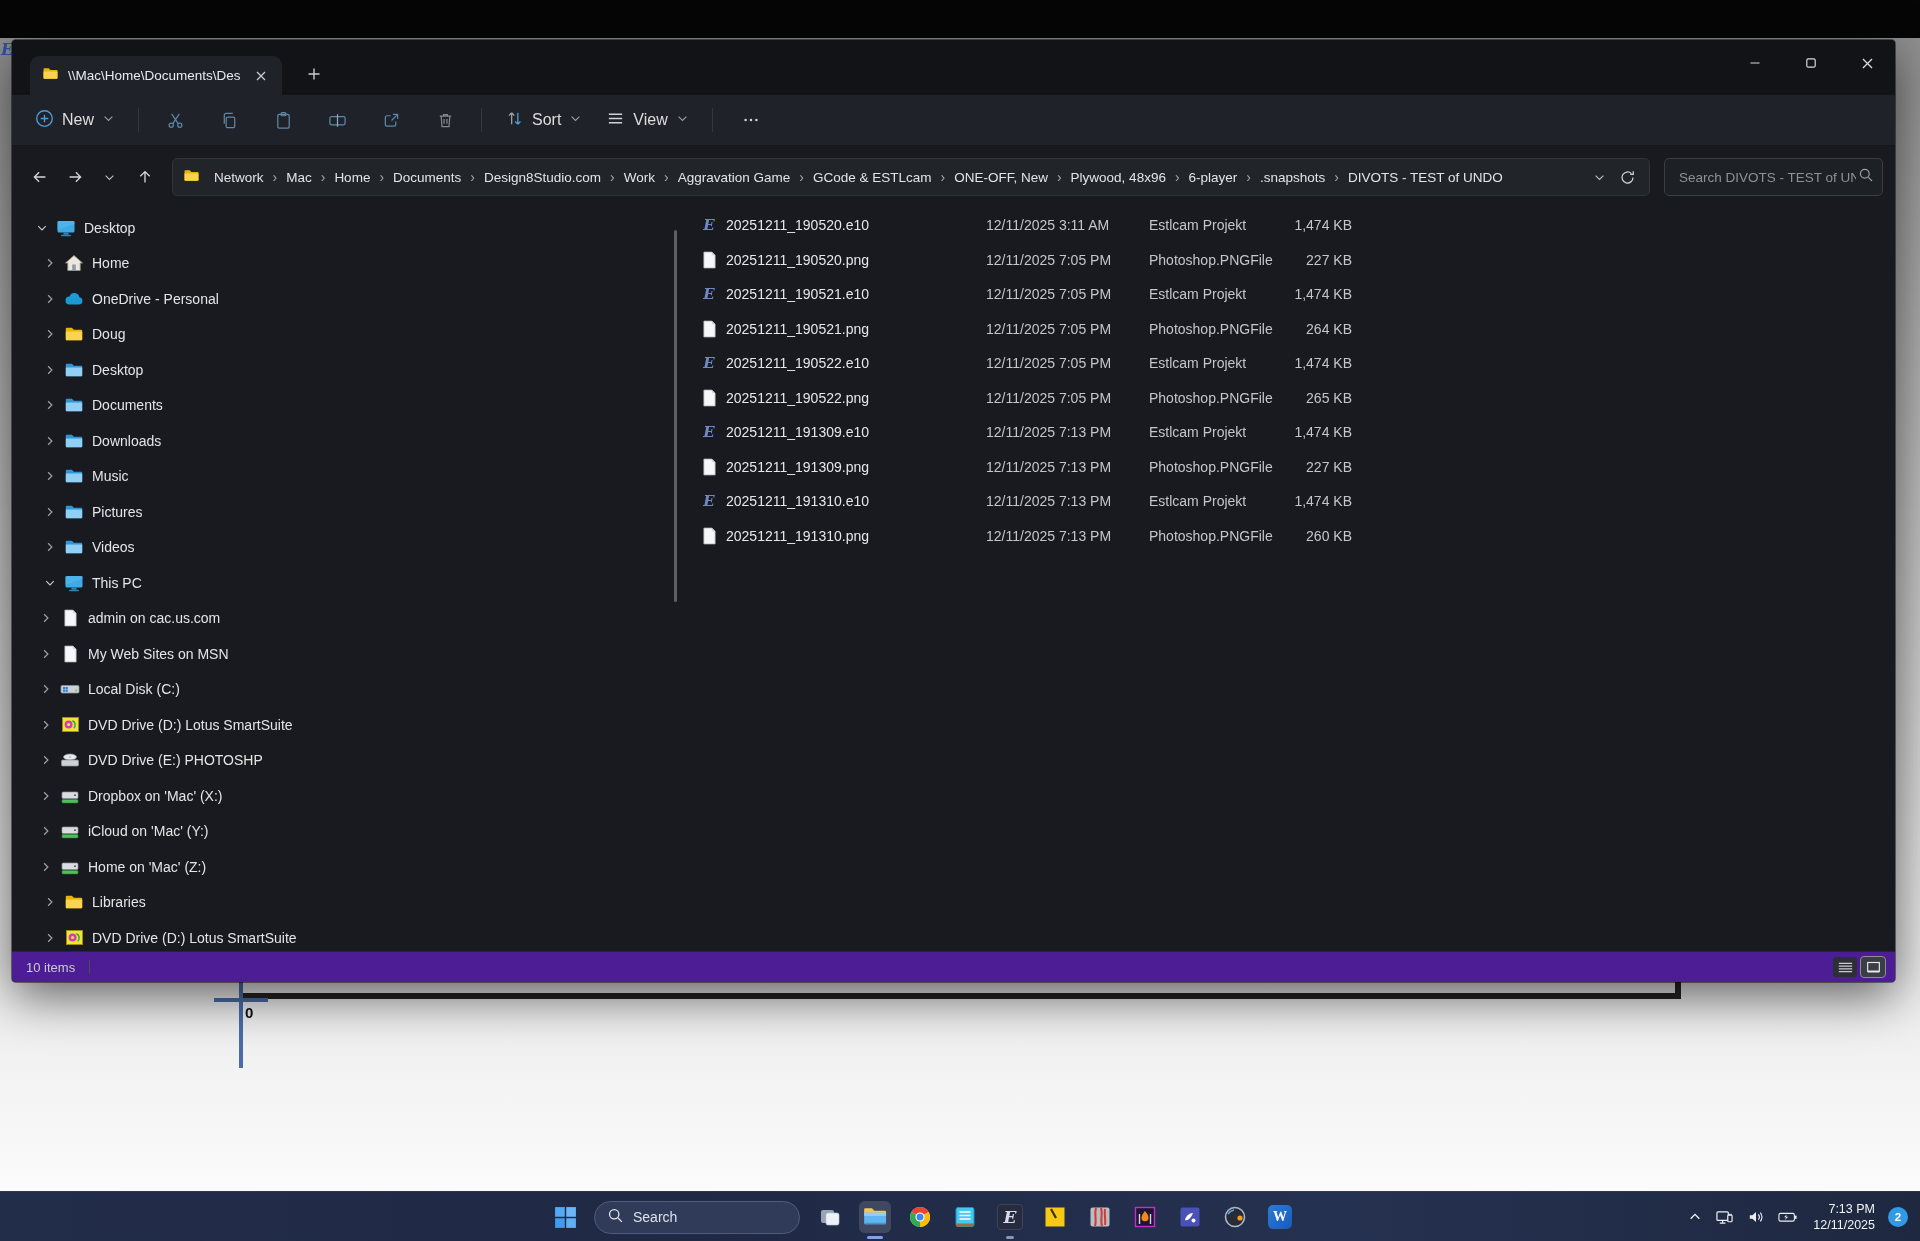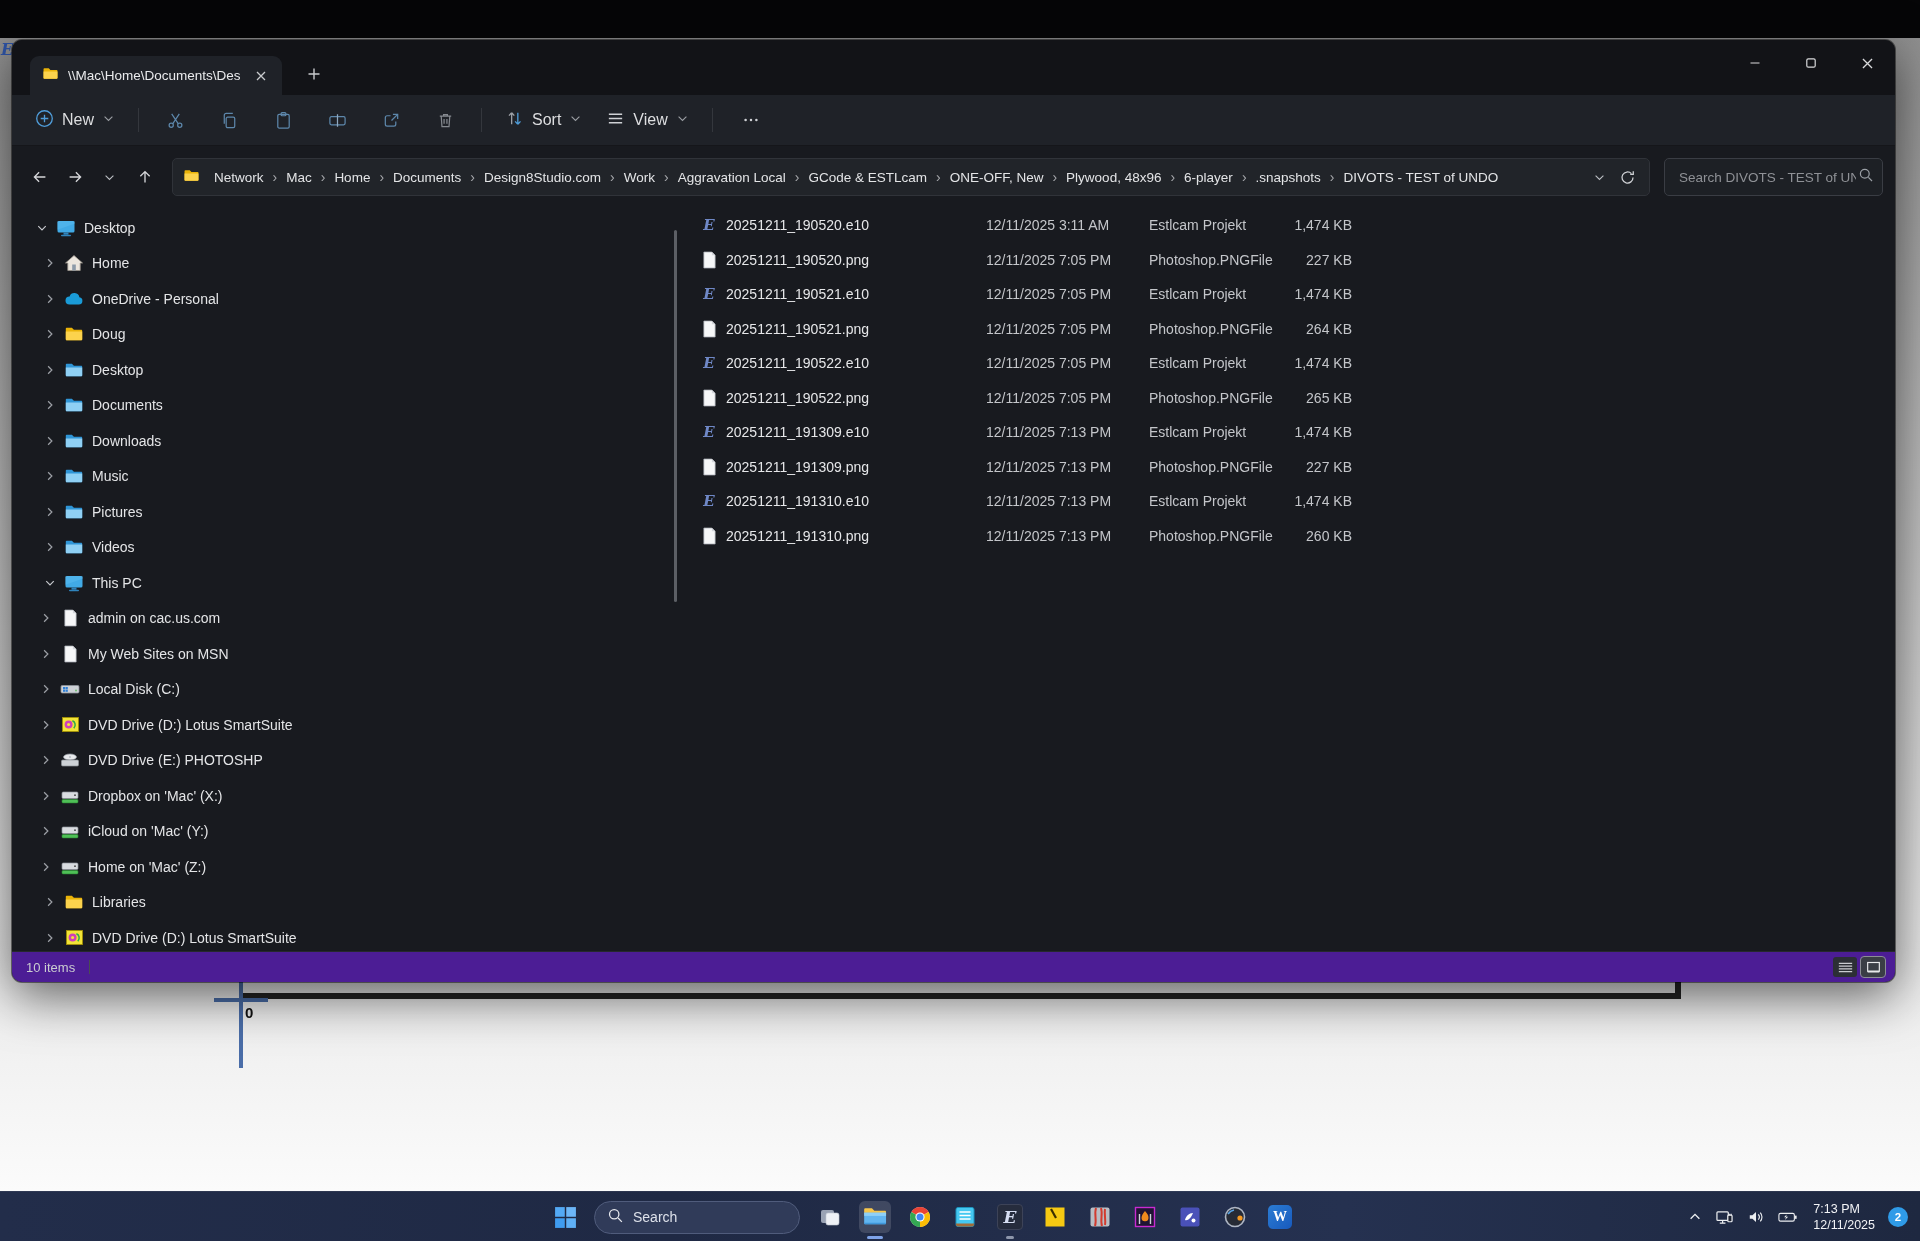--- a/index.html
+++ b/index.html
@@ -10,21 +10,21 @@
   .estlcam-bg{position:absolute;left:0;top:38px;width:1920px;height:1153px;
     background:linear-gradient(180deg,#8f8f8f 0%,#b9b9b9 35%,#e9e9e9 78%,#fbfbfb 100%);}
   .estlcam-corner-logo{position:absolute;left:1px;top:2px;font:italic bold 16px "DejaVu Serif",serif;color:#2f55a8;}
   .board-line-h{position:absolute;left:241px;top:955px;width:1440px;height:6px;background:#242424;}
   .board-line-v{position:absolute;left:1675px;top:938px;width:6px;height:22px;background:#242424;}
   .cross-h{position:absolute;left:214px;top:960px;width:54px;height:4px;background:#4a6da8;}
   .cross-v{position:absolute;left:239px;top:944px;width:4px;height:86px;background:#4a6da8;}
   .origin-label{position:absolute;left:245px;top:966px;font-weight:bold;font-size:15px;color:#101010;}
   
   .explorer{position:absolute;left:12px;top:40px;width:1883px;height:942px;background:#181a1f;
-    border-radius:10px;overflow:hidden;box-shadow:0 14px 50px rgba(0,0,0,.6),0 0 0 1px rgba(0,0,0,.45);
+    border-radius:4px;overflow:hidden;box-shadow:0 14px 50px rgba(0,0,0,.6),0 0 0 1px rgba(0,0,0,.45);
     display:flex;flex-direction:column;color:#e6e7e9;}
   
   .tabbar{height:55px;background:#121317;flex:0 0 auto;position:relative;}
   .tab{position:absolute;left:18px;bottom:0;width:252px;height:39px;background:#1f2228;
     border-radius:9px 9px 0 0;display:flex;align-items:center;padding:0 10px 0 12px;box-sizing:border-box;}
   .tab-title{font-size:13.5px;color:#e9eaec;flex:1;margin-left:9px;white-space:nowrap;overflow:hidden;}
   .tab-close{width:22px;height:22px;border-radius:4px;display:flex;align-items:center;justify-content:center;}
   .newtab{position:absolute;left:288px;bottom:8px;width:28px;height:26px;border-radius:5px;
     display:flex;align-items:center;justify-content:center;}
   .win-controls{position:absolute;right:0;top:0;height:46px;display:flex;}
@@ -104,21 +104,21 @@
   .tb-app.focused::after{content:'';position:absolute;bottom:-6px;left:8px;width:16px;height:3px;border-radius:2px;background:#7fa3e8;}
   .tb-app.running::after{content:'';position:absolute;bottom:-6px;left:12px;width:8px;height:3px;border-radius:2px;background:#8d96ab;}
   .tb-glyph{display:flex;align-items:center;justify-content:center;position:relative;}
   .tile-letter{position:absolute;left:0;top:0;width:100%;height:100%;display:flex;align-items:center;justify-content:center;}
   .estlcam-tile{width:24px;height:24px;border-radius:4px;background:#262c3d;border:1px solid #3d4358;position:relative;}
   .estlcam-tile .tile-letter{font:italic bold 17px "DejaVu Serif",serif;color:#d6ddf2;}
   .word-tile{width:24px;height:24px;border-radius:5px;background:linear-gradient(135deg,#2b7cd3,#185abd);position:relative;}
   .word-tile .tile-letter{font-weight:bold;font-size:14px;color:#fff;font-family:"Liberation Serif",serif;}
   .tb-tray{position:absolute;right:12px;top:0;height:50px;display:flex;align-items:center;gap:9px;}
   .tray-btn{height:32px;display:flex;align-items:center;justify-content:center;padding:0 2px;border-radius:4px;}
-  .tb-clock{font-size:12.5px;line-height:1.3;color:#f2f3f6;margin-left:4px;}
+  .tb-clock{text-align:right;font-size:12.5px;line-height:1.3;color:#f2f3f6;margin-left:4px;}
   .tb-badge{width:20px;height:20px;border-radius:50%;background:#2f9be8;color:#fff;font-size:11.5px;font-weight:bold;
     display:flex;align-items:center;justify-content:center;margin-left:4px;}
 </style>
 </head>
 <body>
 
 <div class="screen">
 
   <div class="bg-top-band"></div>
 
@@ -303,21 +303,21 @@
     <span class="crumb-label">Design8Studio.com</span>
     <span class="crumb-sep">›</span>
   </span>
 
   <span class="crumb">
     <span class="crumb-label">Work</span>
     <span class="crumb-sep">›</span>
   </span>
 
   <span class="crumb">
-    <span class="crumb-label">Aggravation Local</span>
+    <span class="crumb-label">Aggravation Game</span>
     <span class="crumb-sep">›</span>
   </span>
 
   <span class="crumb">
     <span class="crumb-label">GCode &amp; ESTLcam</span>
     <span class="crumb-sep">›</span>
   </span>
 
   <span class="crumb">
     <span class="crumb-label">ONE-OFF, New</span>

